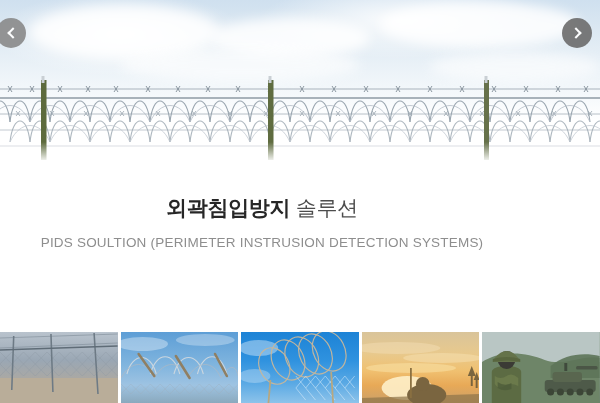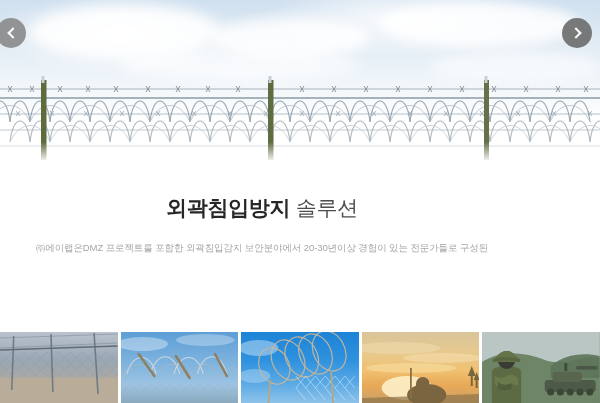--- a/index.html
+++ b/index.html
@@ -197,23 +197,23 @@
     <div class="nav-arrow nav-next">
       <span class="chev right"></span>
     </div>
   </div>
 
   <div class="intro">
     <div class="headline">
       <span class="strong">외곽침입방지</span><span>&nbsp;</span><span class="light">솔루션</span>
     </div>
 
+    <div class="subhead">PIDS SOULTION (PERIMETER INSTRUSION DETECTION SYSTEMS)</div>
 
     <div class="desc">
-      <p>㈜에이랩은DMZ 프로젝트를 포함한 외곽침입감지 보안분야에서 20-30년이상 경험이 있는 전문가들로 구성된</p>
     </div>
   </div>
 
   <div class="thumbs">
 
     <div class="thumb t1">
       <svg viewBox="0 0 120 71" preserveAspectRatio="none">
         <rect x="0" y="46" width="120" height="25" fill="#b9ad99"></rect>
         <g stroke="#7e8b96" stroke-width=".7" opacity=".85">
           <path d="M0 6 L120 2 M0 16 L120 11"></path>

